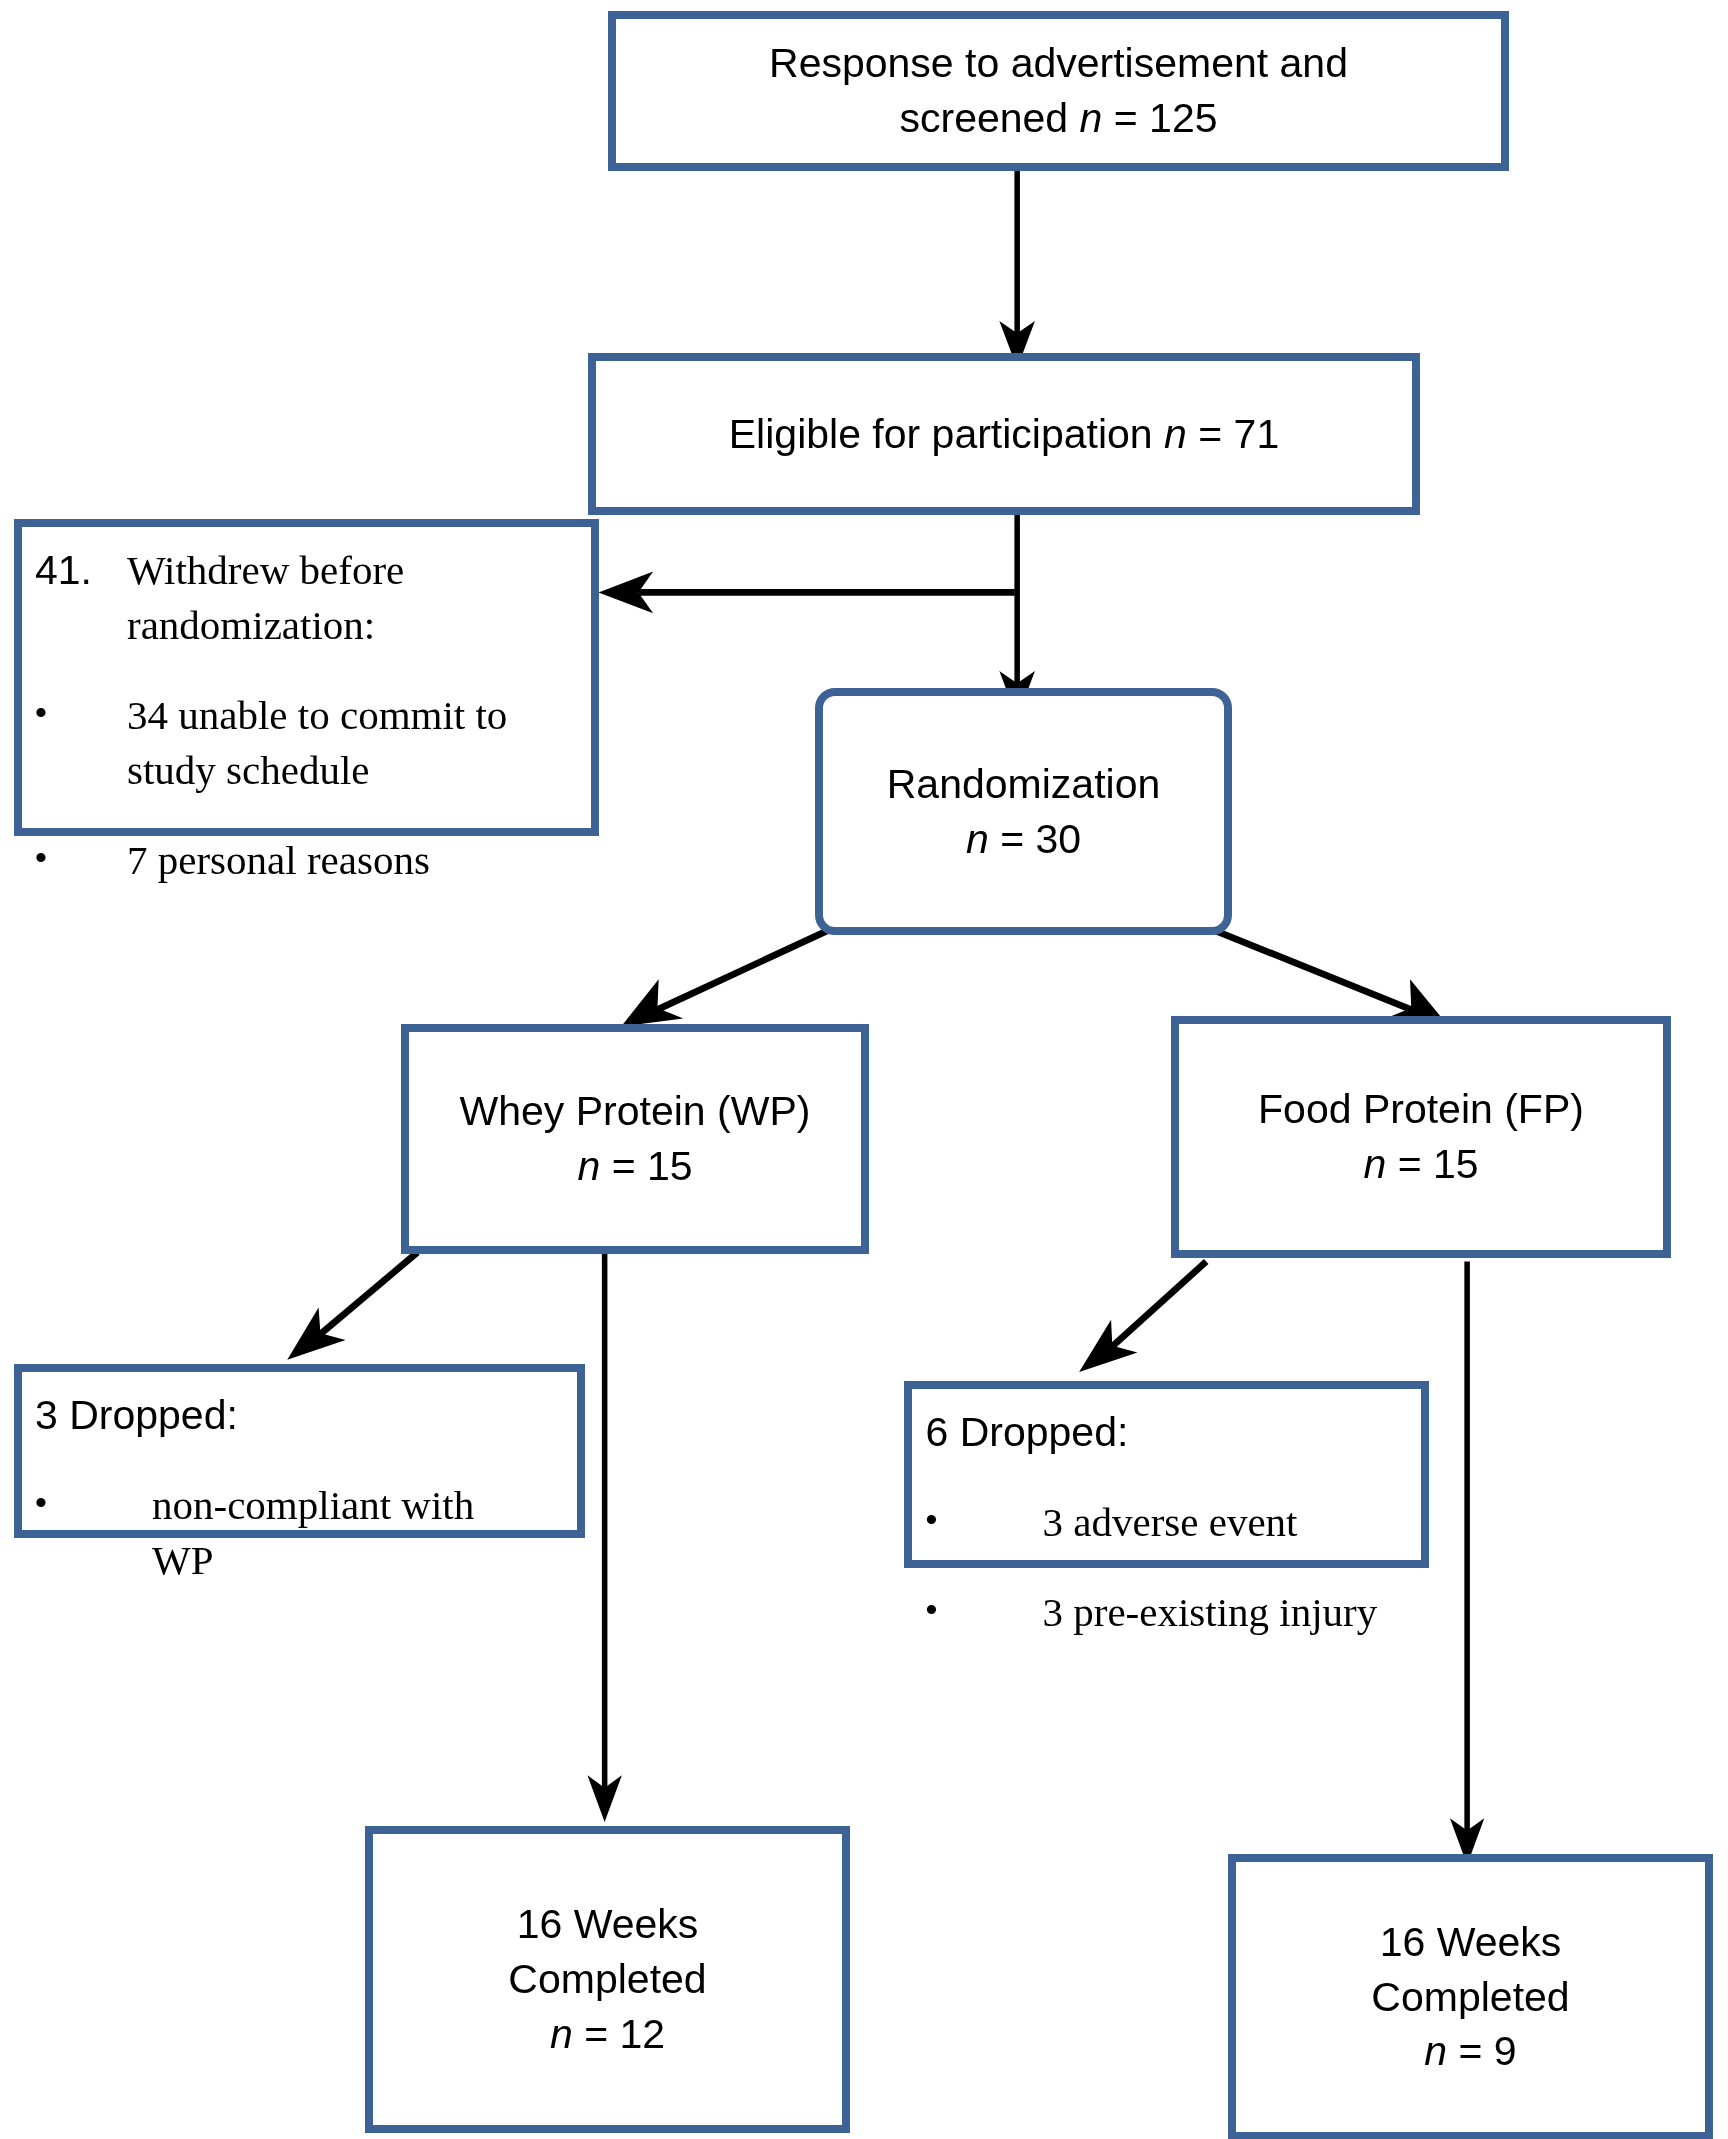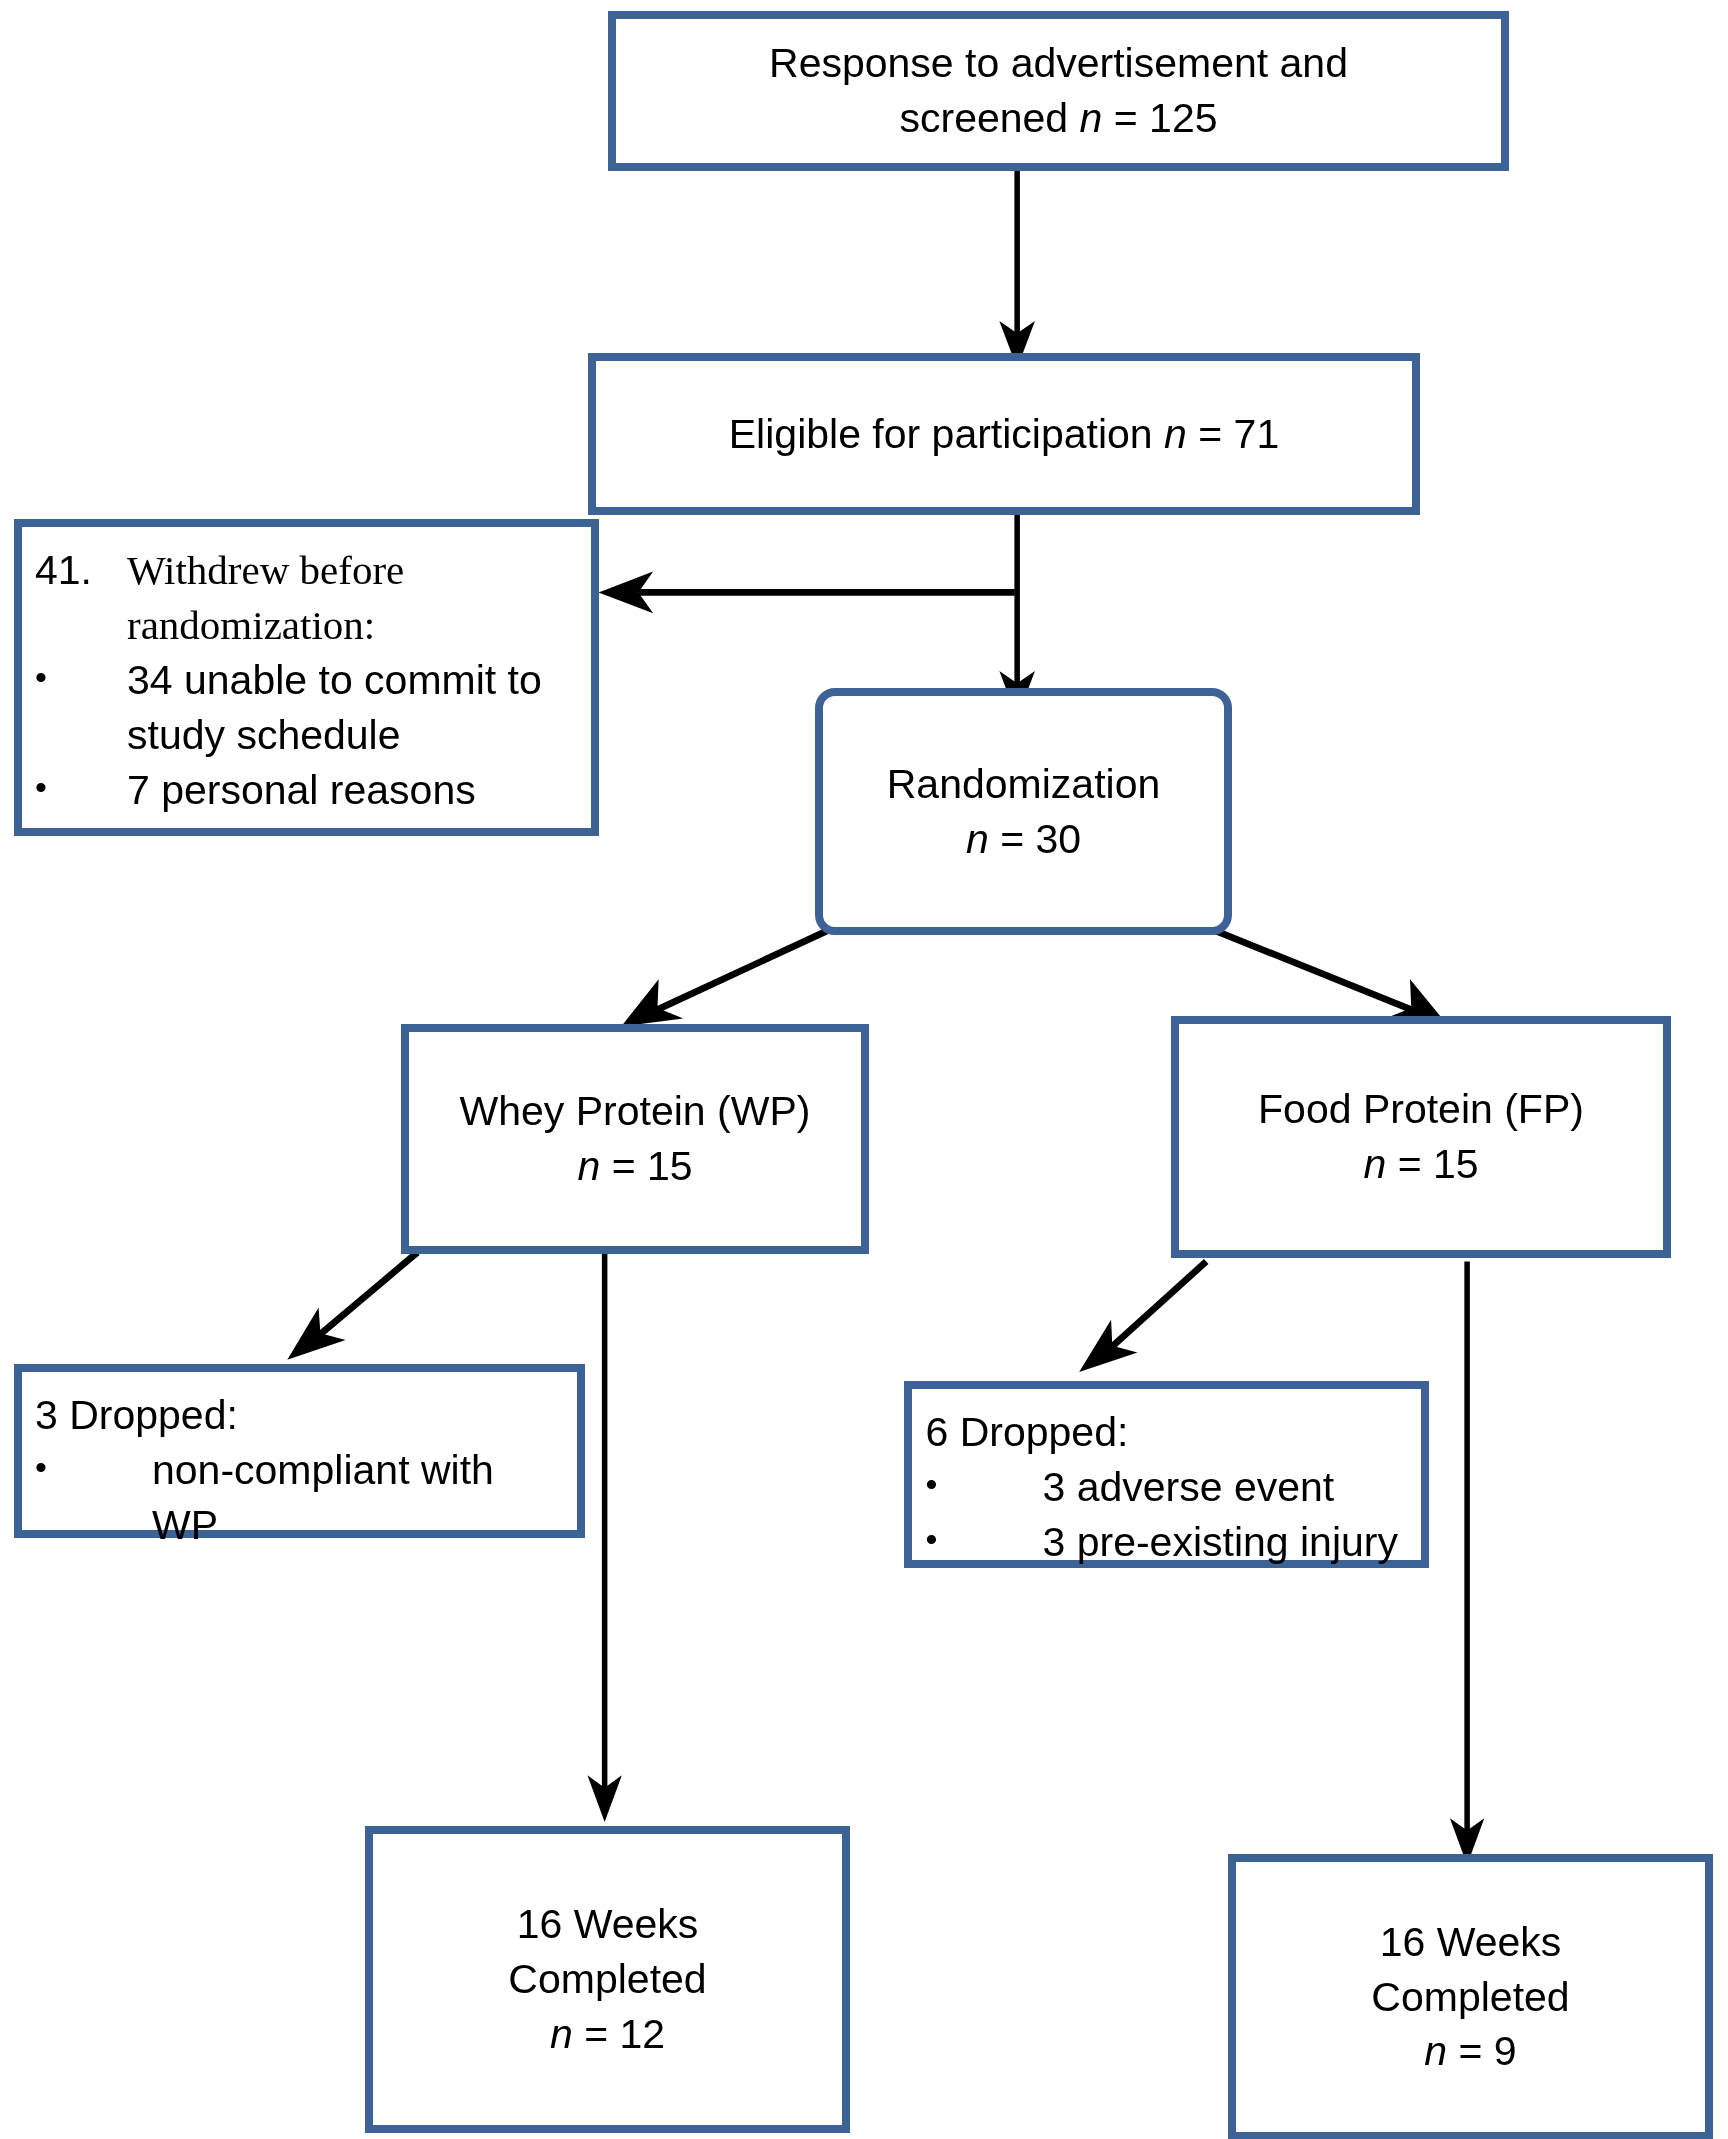--- a/index.html
+++ b/index.html
@@ -76,27 +76,29 @@
   }
   .bullet-row .dot {
     width: 92px;
     flex: 0 0 92px;
     text-align: left;
     font-size: 34px;
     line-height: 1.45;
   }
   .bullet-row .txt {
     flex: 1 1 auto;
+    font-family: Liberation Serif, serif;
   }
   .bullet-row.wide .dot {
     width: 117px;
     flex: 0 0 117px;
   }
   .pad-lr {
     padding: 0 13.5px;
+    gap: 35px;
   }
 </style>
 </head>
 <body>
 
 <div id="chart-root">
 
   <svg class="edges" viewBox="0 0 2815 3486" preserveAspectRatio="none" xmlns="http://www.w3.org/2000/svg">
     <defs>
       <marker id="arrowDown" viewBox="0 0 12 12" refX="6" refY="10" markerWidth="9" markerHeight="9" orient="auto-start-reverse">

